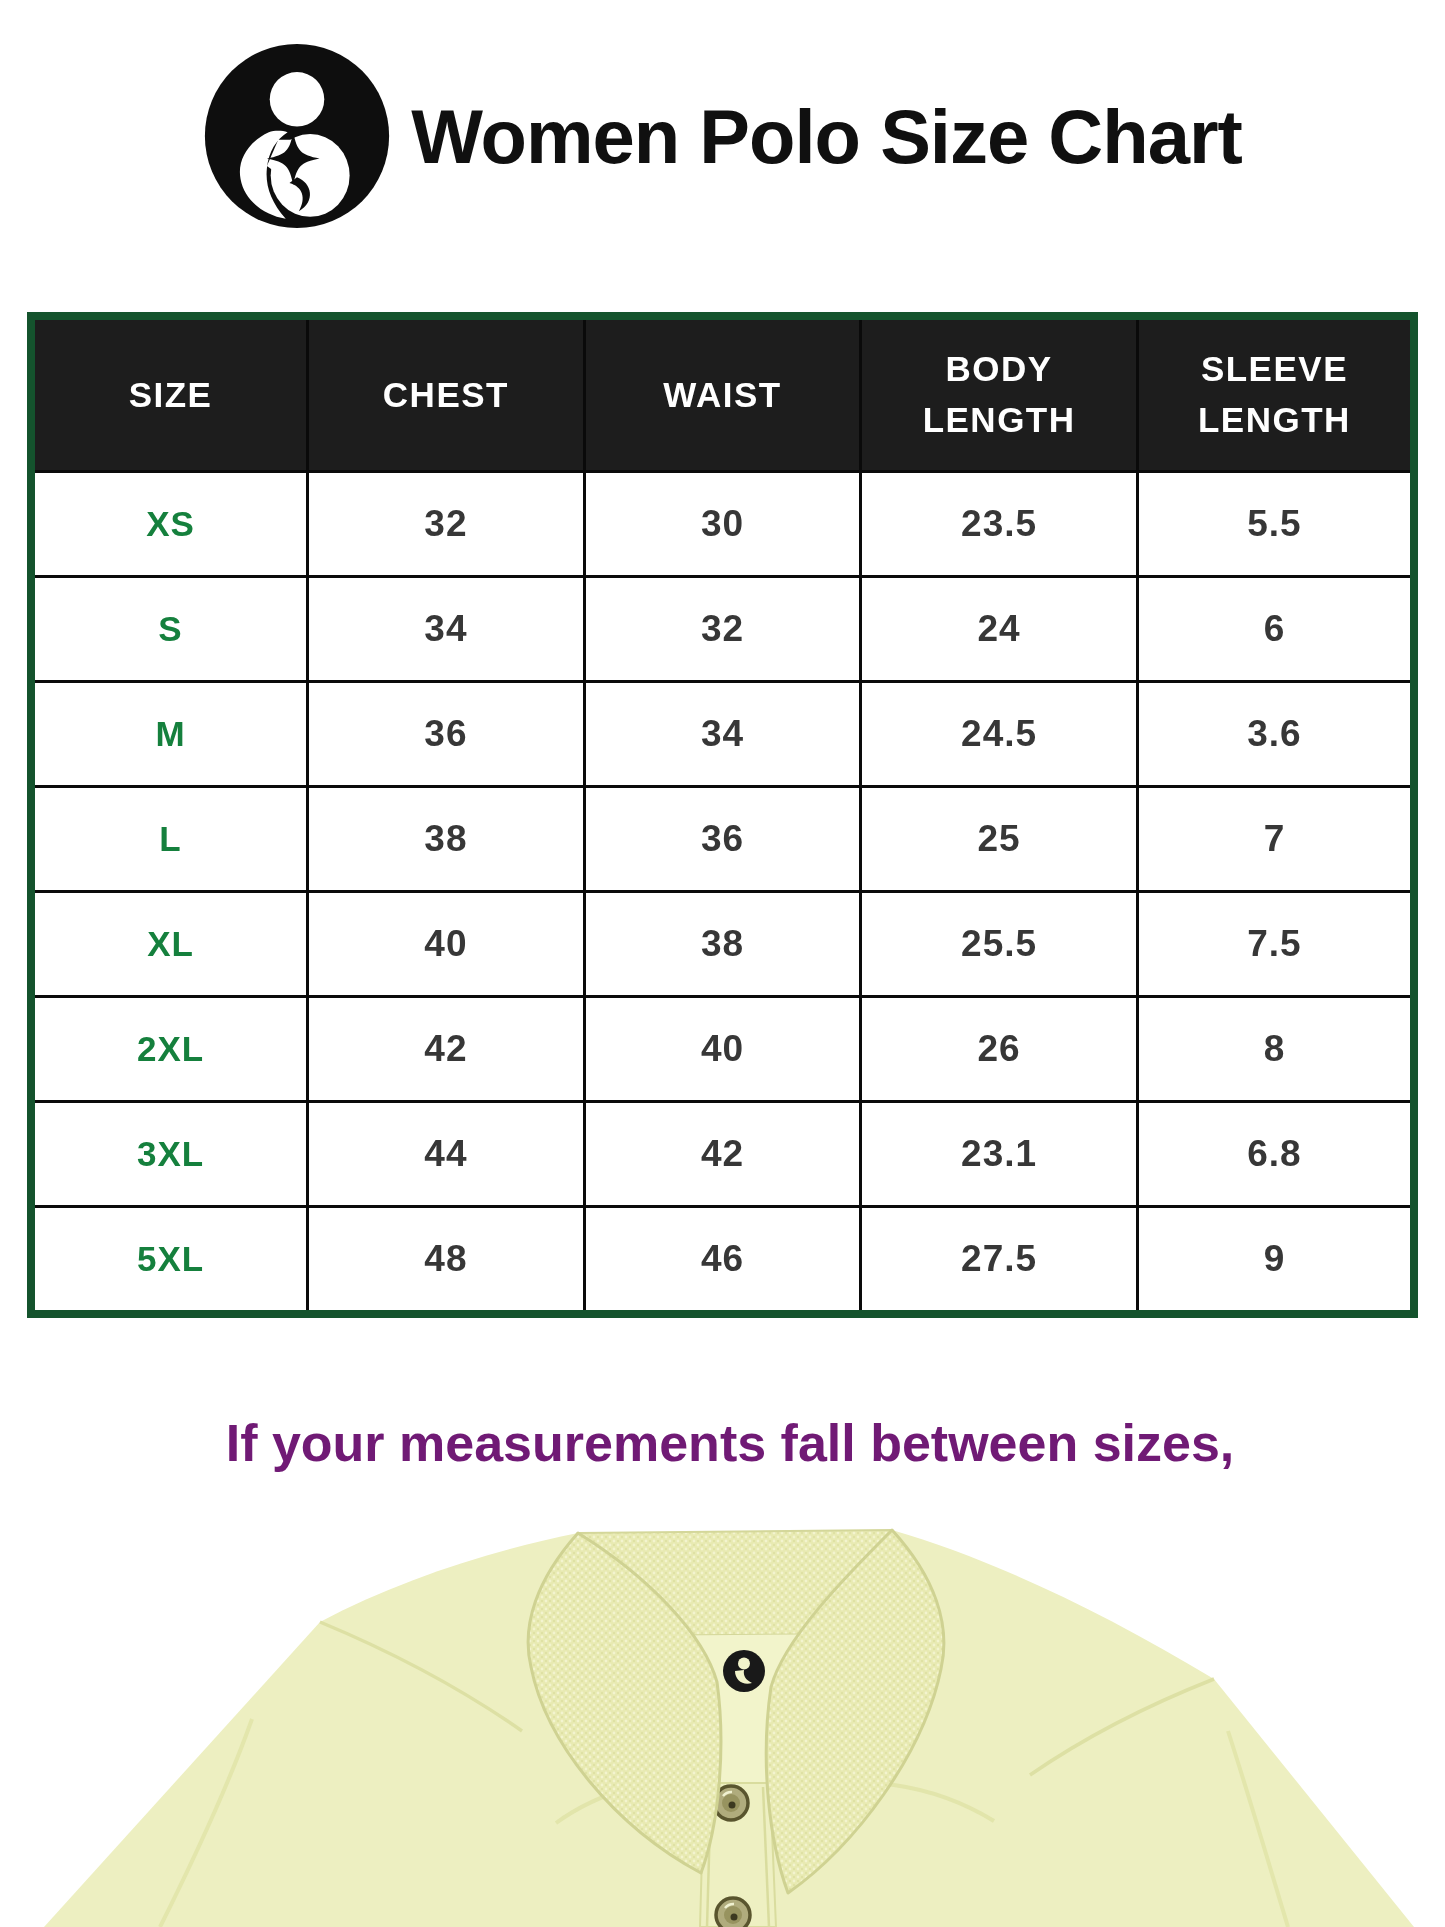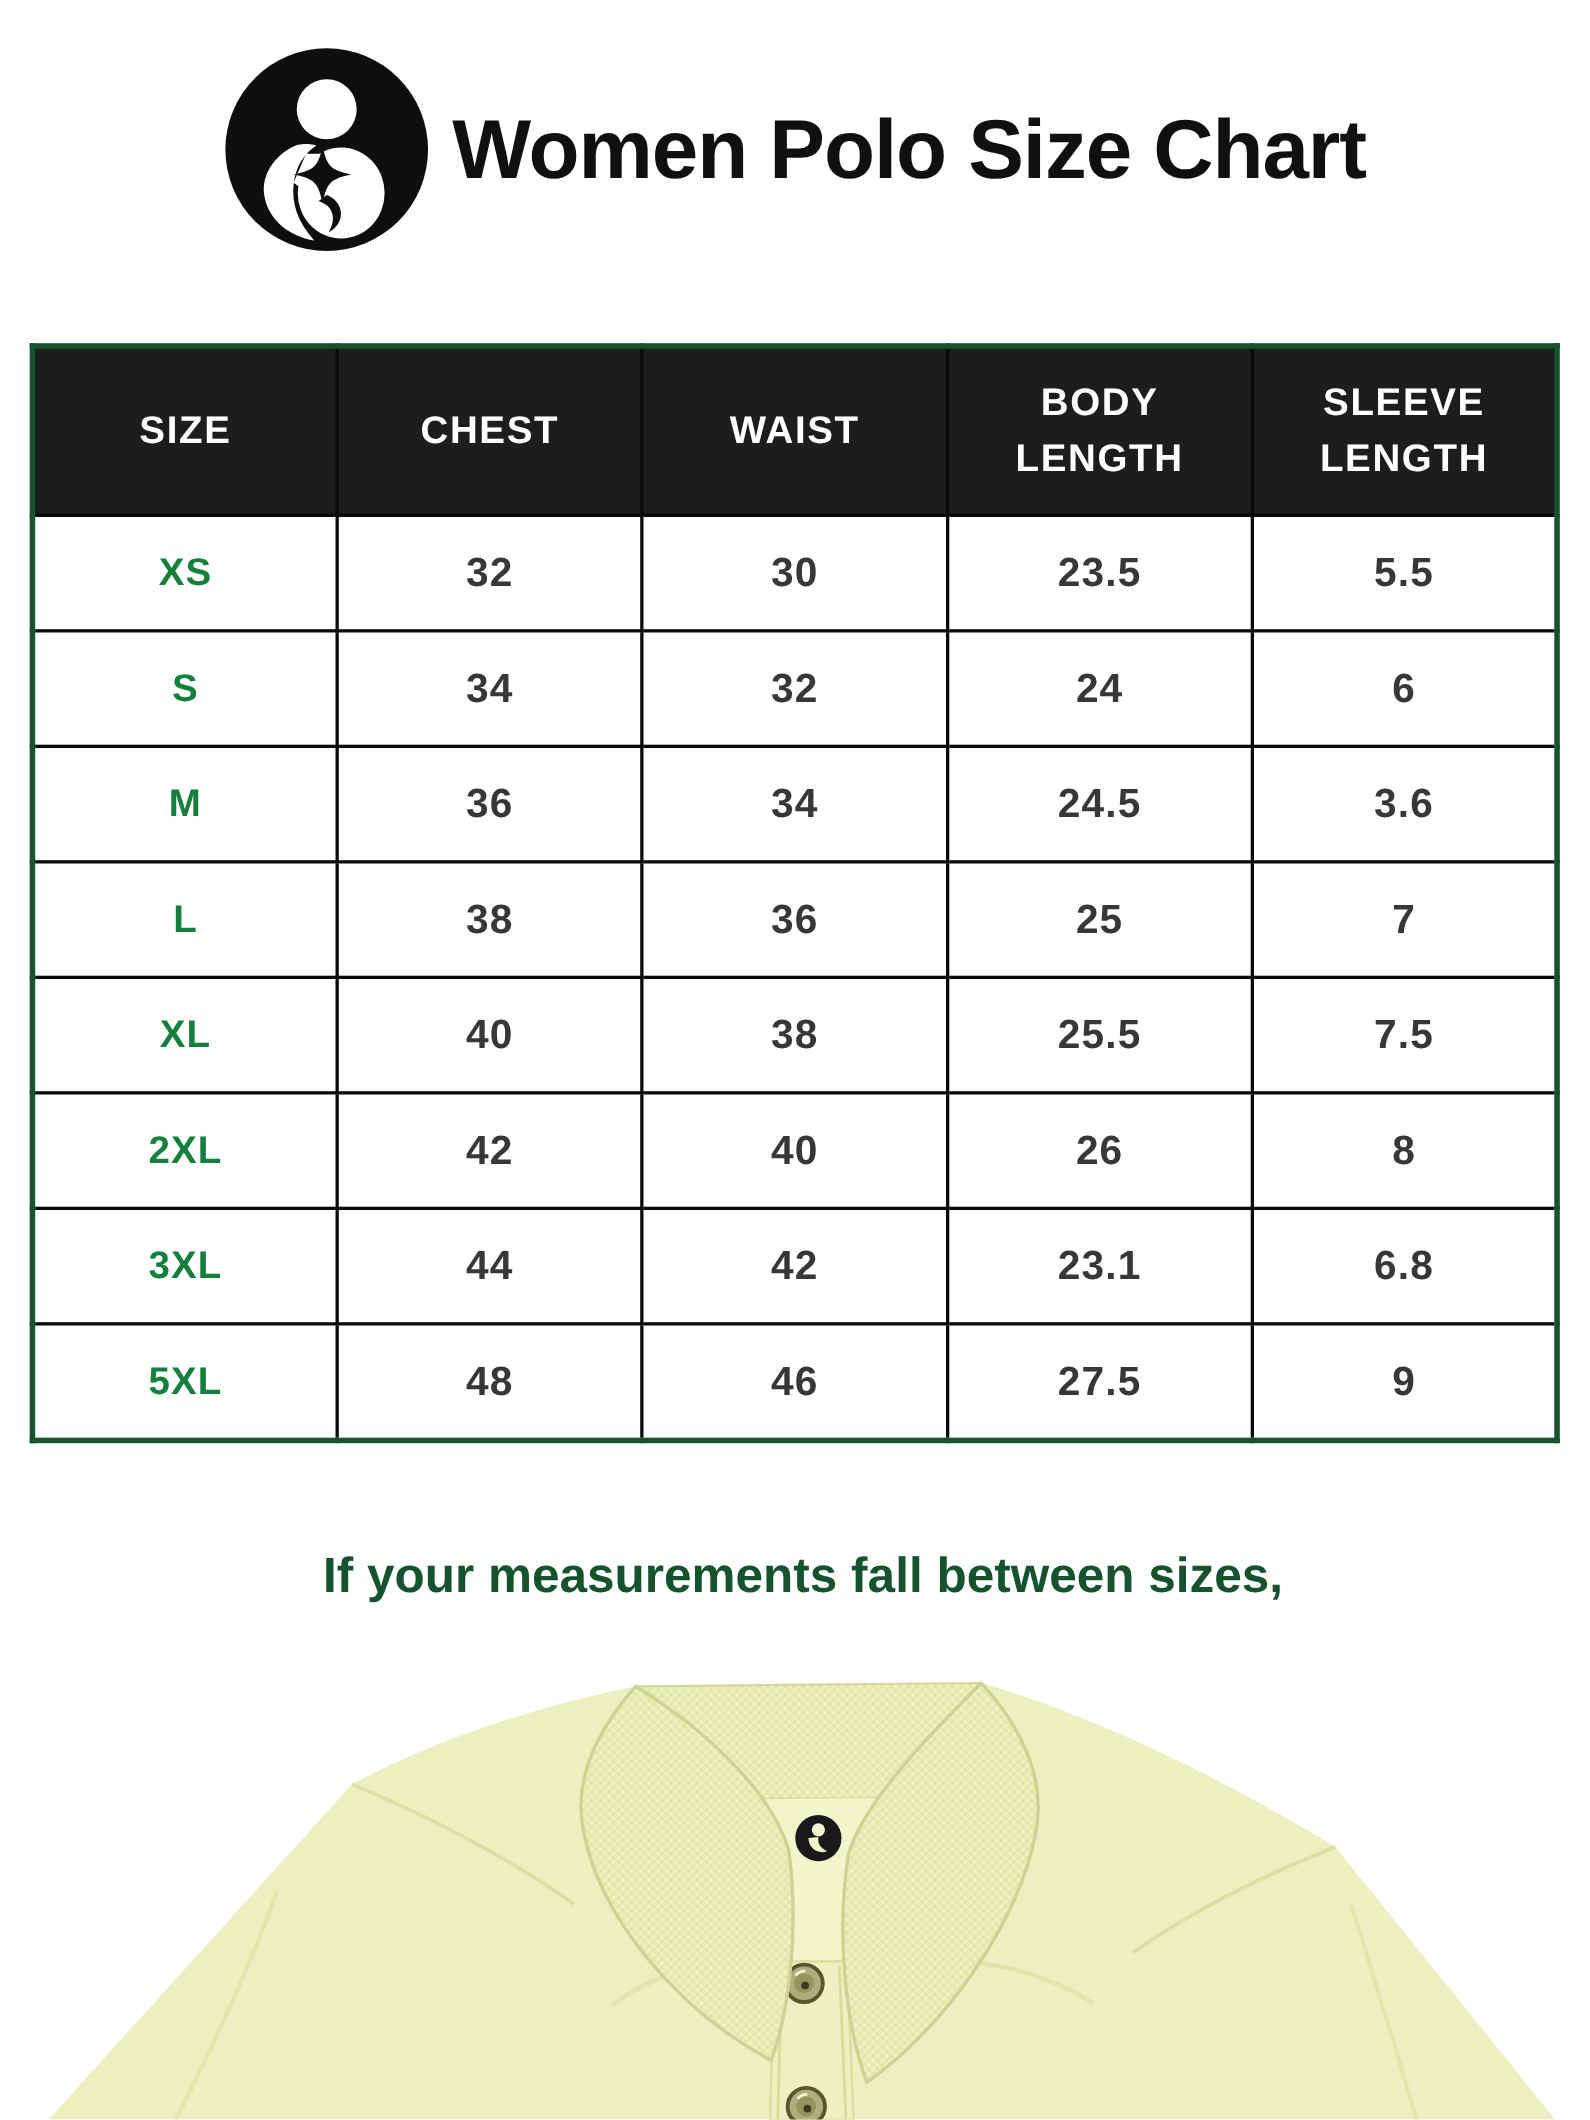--- a/index.html
+++ b/index.html
@@ -17,40 +17,40 @@
   }
   .logo-svg{width:188px;height:188px;flex:0 0 auto;display:block;}
   .title{
     font-size:76px;font-weight:700;color:#101010;
     letter-spacing:-1px;white-space:nowrap;
   }
   
   .table-wrap{margin:80px 27px 0 27px;}
   table.size-table{
     width:100%;border-collapse:collapse;table-layout:fixed;
-    border:5px solid #14532d;
+    border:8px solid #14532d;
   }
   table.size-table th{
     background:#1d1d1d;color:#ffffff;
     font-size:35px;font-weight:700;letter-spacing:1.5px;
     height:150px;border:3px solid #0a0a0a;
     padding:0 36px;line-height:1.45;text-align:center;
   }
   table.size-table td{
     height:100px;border:3px solid #0a0a0a;background:#ffffff;
     text-align:center;vertical-align:middle;
     font-size:37px;font-weight:700;color:#373737;letter-spacing:1px;
   }
   table.size-table td.size-cell{
     font-weight:700;color:#15803d;font-size:35px;letter-spacing:1px;
   }
   
   .note{
     margin-top:84px;text-align:center;
-    font-size:45px;font-weight:700;color:#14532d;line-height:1.6;margin-left:15px;
+    font-size:52px;font-weight:700;color:#701a75;line-height:1.6;margin-left:15px;
   }
   
   .shirt{position:absolute;left:0;bottom:0;width:1445px;height:408px;display:block;}
 </style>
 </head>
 <body>
 
 <div class="page">
 
   <div class="header">

